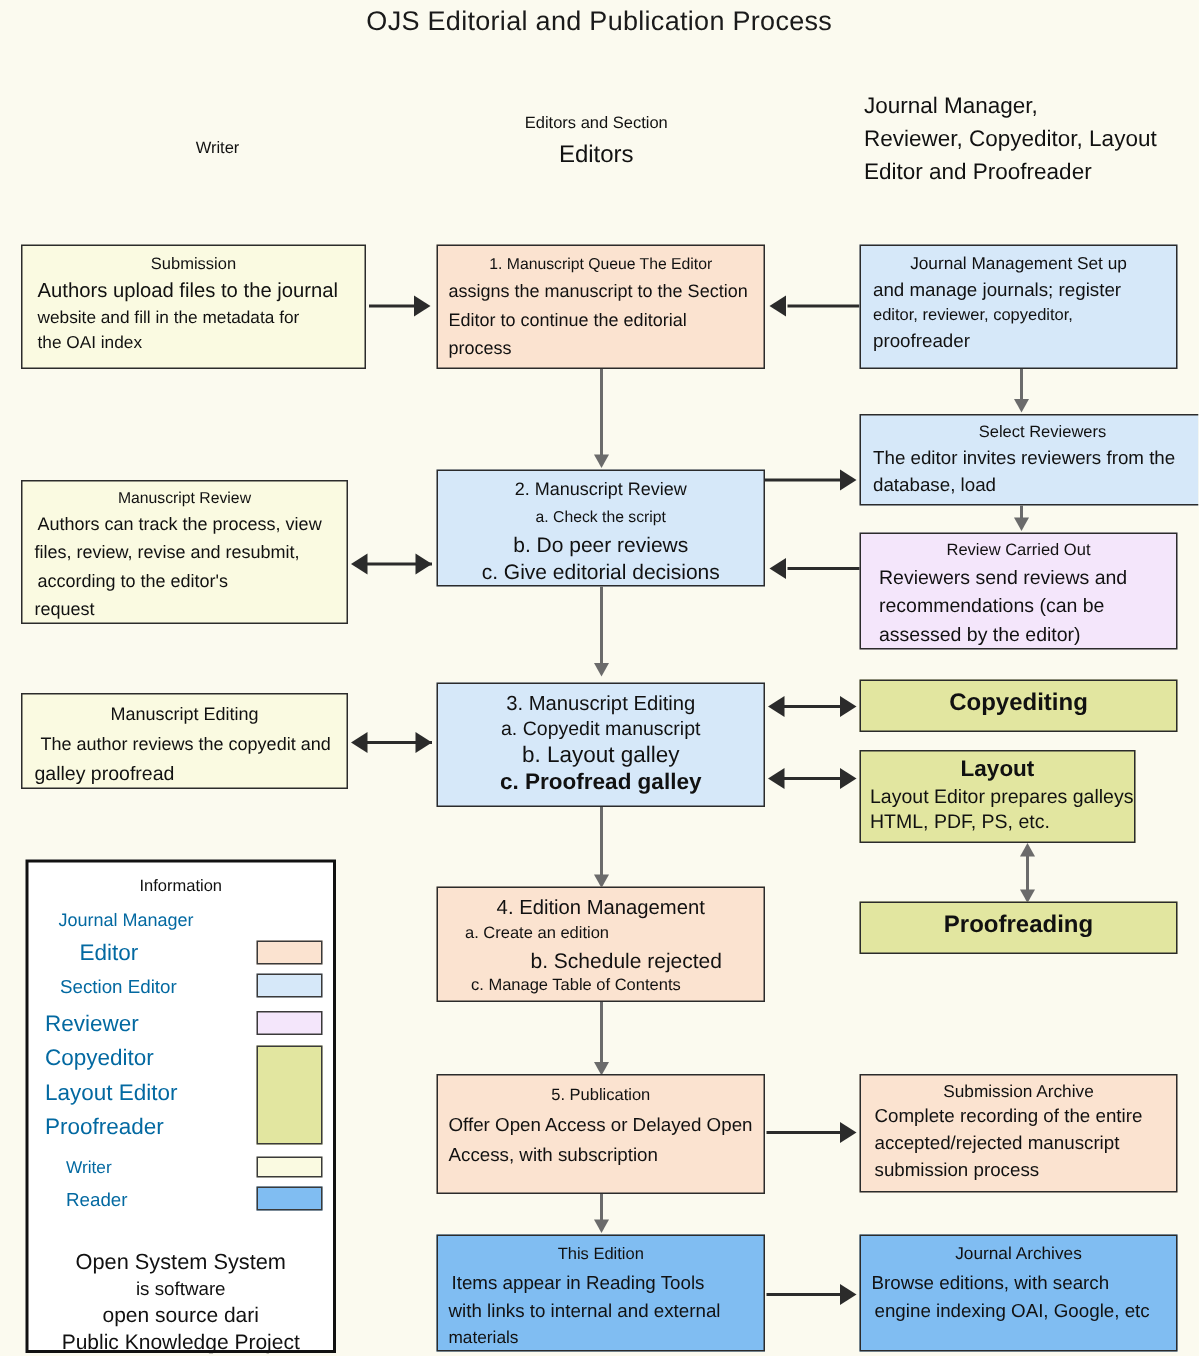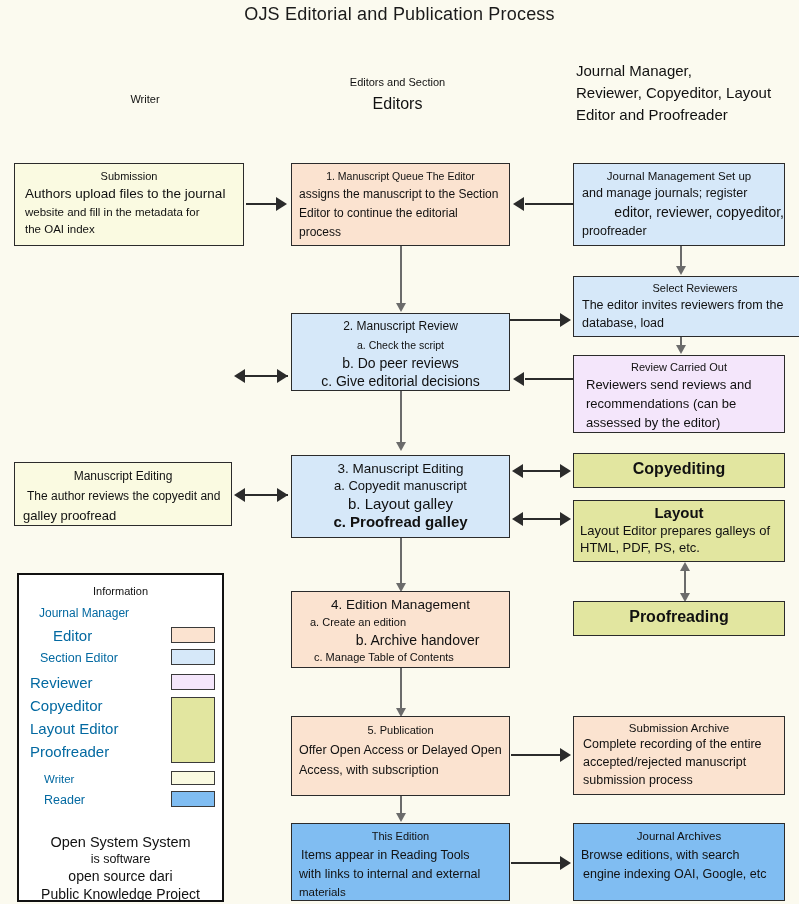--- a/index.html
+++ b/index.html
@@ -145,21 +145,21 @@
     <span class="ln" style="font-size:12px; margin:5px 0 0 7px;">Editor to continue the editorial</span>
     <span class="ln" style="font-size:12px; margin:5px 0 0 7px;">process</span>
   </div>
 
   <div class="ln-h" style="left:525px; top:203px; width:48px;"></div>
   <div class="ah ah-l" style="left:513px; top:197px;"></div>
 
   <div class="box c-section" style="left:573px; top:163px; width:212px; height:83px;">
     <span class="ln" style="text-align:center; font-size:11.5px; margin-top:6px;">Journal Management Set up</span>
     <span class="ln" style="font-size:12.5px; margin:4px 0 0 8px;">and manage journals; register</span>
-    <span class="ln" style="font-size:14px; margin:4px 0 0 8px;text-align:right;">editor, reviewer, copyeditor,</span>
+    <span class="ln" style="font-size:11px; margin:4px 0 0 8px;">editor, reviewer, copyeditor,</span>
     <span class="ln" style="font-size:12.5px; margin:4px 0 0 8px;">proofreader</span>
   </div>
 
   <div class="ln-v ln-thin" style="left:680px; top:246px; height:24px;"></div>
   <div class="ah ah-thin ah-d" style="left:676px; top:266px;"></div>
 
   <div class="box c-section" style="left:573px; top:276px; width:244px; height:61px;">
     <span class="ln" style="text-align:center; font-size:11px; margin-top:5px;">Select Reviewers</span>
     <span class="ln" style="font-size:12.5px; margin:4px 0 0 8px;">The editor invites reviewers from the</span>
     <span class="ln" style="font-size:12.5px; margin:4px 0 0 8px;">database, load</span>
@@ -171,20 +171,27 @@
   <div class="box c-reviewer" style="left:573px; top:355px; width:212px; height:78px;">
     <span class="ln" style="text-align:center; font-size:11px; margin-top:5px;">Review Carried Out</span>
     <span class="ln" style="font-size:13px; margin:4px 0 0 12px;">Reviewers send reviews and</span>
     <span class="ln" style="font-size:13px; margin:4px 0 0 12px;">recommendations (can be</span>
     <span class="ln" style="font-size:13px; margin:4px 0 0 12px;">assessed by the editor)</span>
   </div>
 
   <div class="ln-v ln-thin" style="left:400px; top:246px; height:60px;"></div>
   <div class="ah ah-thin ah-d" style="left:396px; top:303px;"></div>
 
+  <div class="box c-writer" style="left:14px; top:320px; width:218px; height:96px;">
+    <span class="ln" style="text-align:center; font-size:10.5px; margin-top:5px;">Manuscript Review</span>
+    <span class="ln" style="font-size:12px; margin:4px 0 0 10px;">Authors can track the process, view</span>
+    <span class="ln" style="font-size:12px; margin:5px 0 0 8px;">files, review, revise and resubmit,</span>
+    <span class="ln" style="font-size:12px; margin:5px 0 0 10px;">according to the editor's</span>
+    <span class="ln" style="font-size:12px; margin:5px 0 0 8px;">request</span>
+  </div>
 
   <div class="ln-h" style="left:244px; top:375px; width:44px;"></div>
   <div class="ah ah-l" style="left:234px; top:369px;"></div>
   <div class="ah ah-r" style="left:277px; top:369px;"></div>
 
   <div class="box c-section" style="left:291px; top:313px; width:219px; height:78px;">
     <span class="ln" style="text-align:center; font-size:12px; margin-top:5px;">2. Manuscript Review</span>
     <span class="ln" style="text-align:center; font-size:10.5px; margin-top:6px;">a. Check the script</span>
     <span class="ln" style="text-align:center; font-size:14px; margin-top:4px;">b. Do peer reviews</span>
     <span class="ln" style="text-align:center; font-size:14px; margin-top:2px;">c. Give editorial decisions</span>
@@ -222,41 +229,41 @@
   <div class="ah ah-r" style="left:560px; top:464px;"></div>
 
   <div class="ln-h" style="left:522px; top:518px; width:40px;"></div>
   <div class="ah ah-l" style="left:512px; top:512px;"></div>
   <div class="ah ah-r" style="left:560px; top:512px;"></div>
 
   <div class="box c-staff" style="left:573px; top:453px; width:212px; height:35px;">
     <span class="ln" style="text-align:center; font-size:16px; font-weight:bold; margin-top:6px;">Copyediting</span>
   </div>
 
-  <div class="box c-staff" style="left:573px; top:500px; width:212px; height:62px;">
+  <div class="box c-staff" style="left:573px; top:500px; width:184px; height:62px;">
     <span class="ln" style="text-align:center; font-size:15px; font-weight:bold; margin-top:3px;">Layout</span>
     <span class="ln" style="font-size:13px; margin:2px 0 0 6px;">Layout Editor prepares galleys of</span>
     <span class="ln" style="font-size:13px; margin:2px 0 0 6px;">HTML, PDF, PS, etc.</span>
   </div>
 
   <div class="ln-v ln-thin" style="left:684px; top:566px; height:34px;"></div>
   <div class="ah ah-thin ah-u" style="left:680px; top:562px;"></div>
   <div class="ah ah-thin ah-d" style="left:680px; top:593px;"></div>
 
   <div class="box c-staff" style="left:573px; top:601px; width:212px; height:35px;">
     <span class="ln" style="text-align:center; font-size:16px; font-weight:bold; margin-top:6px;">Proofreading</span>
   </div>
 
   <div class="ln-v ln-thin" style="left:400px; top:538px; height:48px;"></div>
   <div class="ah ah-thin ah-d" style="left:396px; top:583px;"></div>
 
   <div class="box c-editor" style="left:291px; top:591px; width:219px; height:77px;">
     <span class="ln" style="text-align:center; font-size:13.5px; margin-top:5px;">4. Edition Management</span>
     <span class="ln" style="font-size:11px; margin:4px 0 0 18px;">a. Create an edition</span>
-    <span class="ln" style="text-align:center; font-size:14px; margin-top:4px; margin-left:34px;">b. Archive handover</span>
+    <span class="ln" style="text-align:center; font-size:14px; margin-top:4px; margin-left:34px;">b. Schedule rejected</span>
     <span class="ln" style="font-size:11px; margin:3px 0 0 22px;">c. Manage Table of Contents</span>
   </div>
 
   <div class="ln-v ln-thin" style="left:400px; top:668px; height:42px;"></div>
   <div class="ah ah-thin ah-d" style="left:396px; top:708px;"></div>
 
   <div class="box c-editor" style="left:291px; top:716px; width:219px; height:80px;">
     <span class="ln" style="text-align:center; font-size:11px; margin-top:7px;">5. Publication</span>
     <span class="ln" style="font-size:12.5px; margin:7px 0 0 7px;">Offer Open Access or Delayed Open</span>
     <span class="ln" style="font-size:12.5px; margin:6px 0 0 7px;">Access, with subscription</span>

